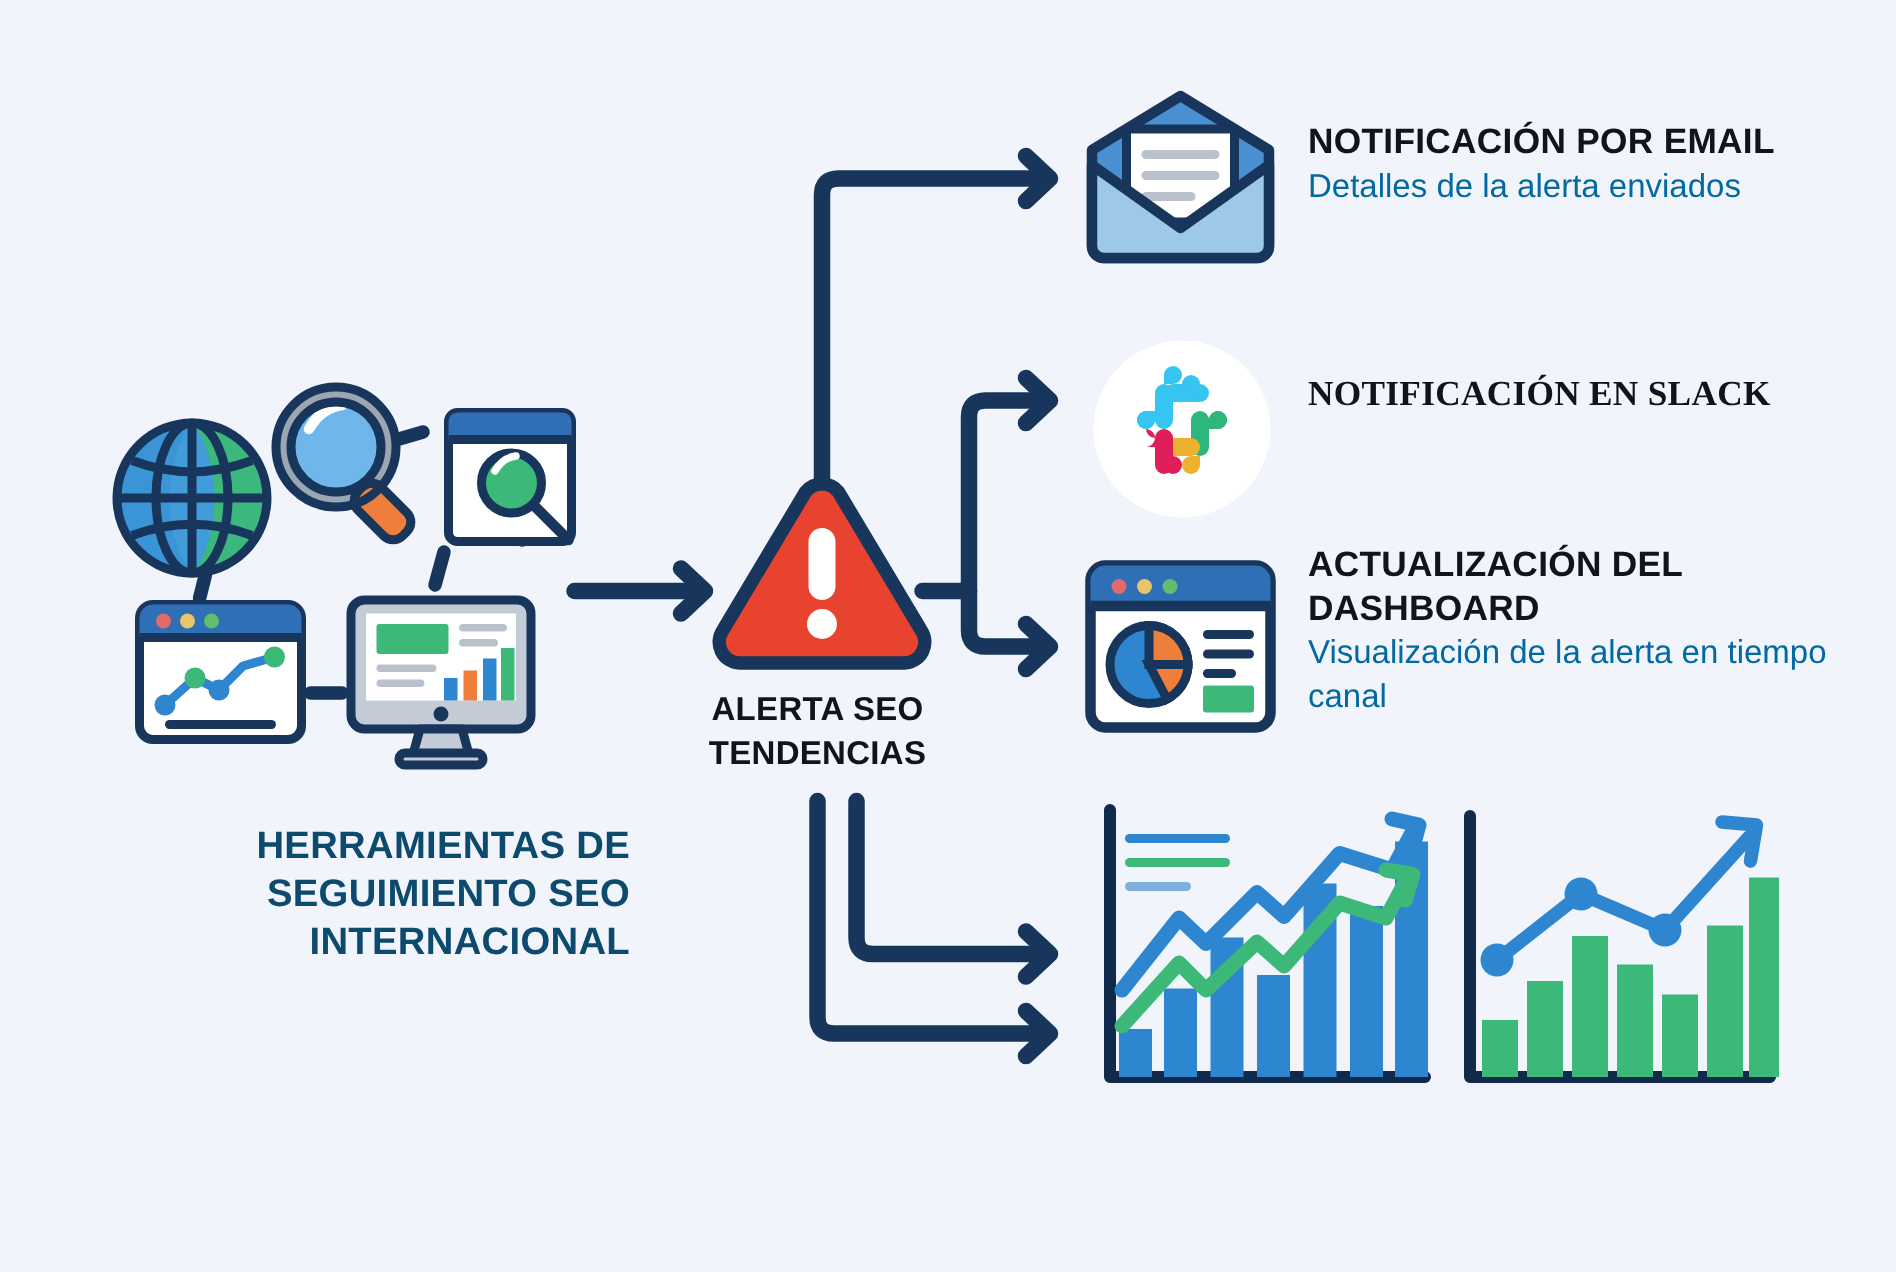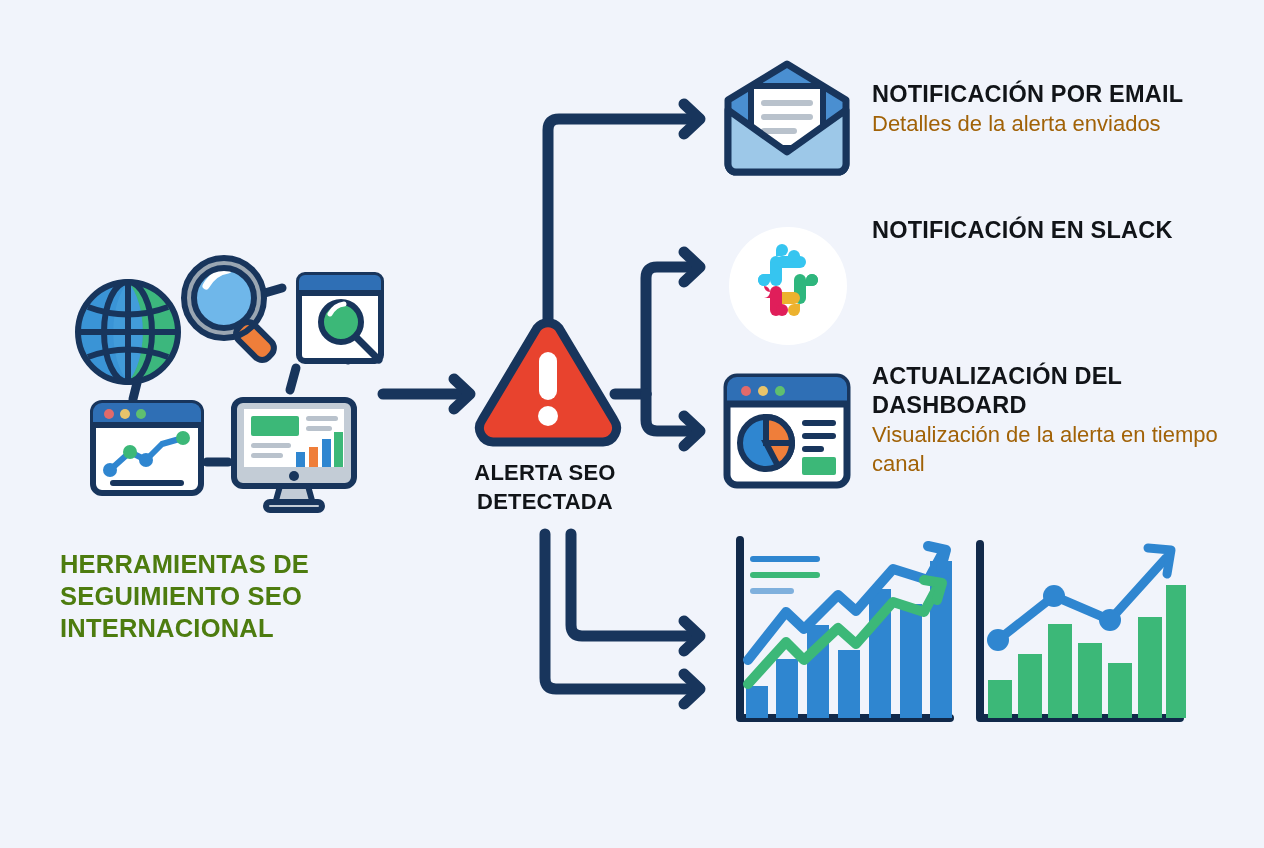--- a/index.html
+++ b/index.html
@@ -22,54 +22,54 @@
   }
   .abs { position: absolute; }
 
   
   .node-title {
     font-weight: bold;
     color: #111418;
     letter-spacing: 0.2px;
   }
   .node-sub {
-    color: #a16207;
+    color: #0369a1;
     font-weight: 400;
   }
 
   #left-label {
     left: 60px;
     top: 548px;
     width: 360px;
-    text-align: left;
+    text-align: right;
     font-size: 25.5px;
     line-height: 32px;
     font-weight: bold;
-    color: #4d7c0f;
+    color: #0c4a6e;
     letter-spacing: 0.2px;
   }
 
   #alert-label {
     left: 420px;
     top: 458px;
     width: 250px;
     text-align: center;
     font-size: 22px;
     line-height: 29px;
     font-weight: bold;
     color: #111418;
     letter-spacing: 0.2px;
   }
 
   .branch-text { left: 872px; width: 390px; }
   .branch-text .node-title { font-size: 23.5px; line-height: 29px; }
   .branch-text .node-sub   { font-size: 22px;  line-height: 29px; }
 
   #email-text { top: 60px; margin-top: 20px; }
-  #slack-text { top: 216px; }
+  #slack-text { top: 249px; font-family: Liberation Serif, serif; }
   #dash-text  { top: 362px; }
 
   #charts-caption {
     left: 690px;
     top: 740px;
     width: 540px;
     text-align: center;
   }
   #charts-caption .node-title { font-size: 24px; line-height: 31px; }
   #charts-caption .node-sub   { font-size: 22px; line-height: 30px; }
@@ -192,21 +192,21 @@
   </svg>
 
   <div class="abs" id="left-label">HERRAMIENTAS DE SEGUIMIENTO SEO INTERNACIONAL</div>
 
   <svg class="abs" style="left:468px;top:312px;" width="160" height="140" viewBox="0 0 160 140">
     <path d="M69 16 a14 14 0 0 1 22 0 L146 108 a14 14 0 0 1 -11 22 H25 a14 14 0 0 1 -11 -22 Z" fill="#e8432e" stroke="#18355c" stroke-width="9" stroke-linejoin="round"></path>
     <rect x="71" y="40" width="18" height="48" rx="9" fill="#ffffff"></rect>
     <circle cx="80" cy="104" r="10" fill="#ffffff"></circle>
   </svg>
 
-  <div class="abs" id="alert-label">ALERTA SEO DETECTADA</div>
+  <div class="abs" id="alert-label">ALERTA SEO TENDENCIAS</div>
 
   <svg class="abs" style="left:718px;top:58px;" width="138" height="122" viewBox="0 0 138 122">
     <path d="M10 42 L69 6 L128 42 V106 a8 8 0 0 1 -8 8 H18 a8 8 0 0 1 -8 -8 Z" fill="#4a8fd1" stroke="#18355c" stroke-width="7" stroke-linejoin="round"></path>
     <rect x="33" y="28" width="72" height="62" rx="3" fill="#ffffff" stroke="#18355c" stroke-width="6"></rect>
     <g fill="#b9c2cc">
       <rect x="43" y="42" width="52" height="6" rx="3"></rect>
       <rect x="43" y="56" width="52" height="6" rx="3"></rect>
       <rect x="43" y="70" width="36" height="6" rx="3"></rect>
     </g>
     <path d="M10 52 L69 94 L128 52 V106 a8 8 0 0 1 -8 8 H18 a8 8 0 0 1 -8 -8 Z" fill="#9dc8e8" stroke="#18355c" stroke-width="7" stroke-linejoin="round"></path>

